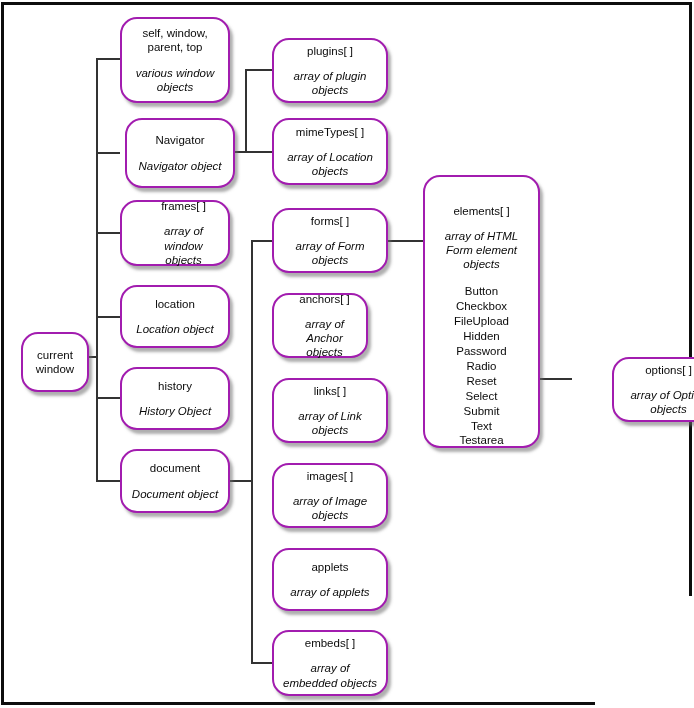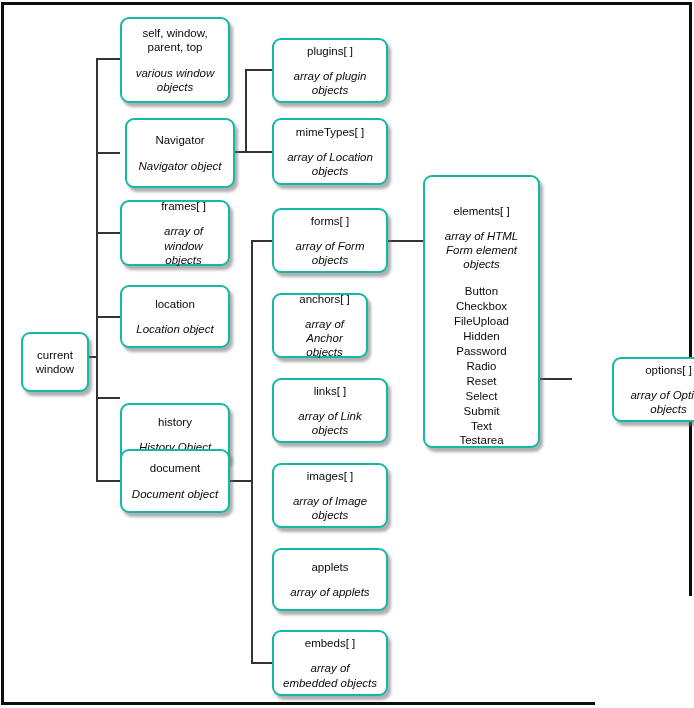--- a/index.html
+++ b/index.html
@@ -15,22 +15,22 @@
   .frame-edge { position: absolute; background: #0d0d0d; }
   .frame-top    { left: 1px; top: 2px;  width: 691px; height: 3px; }
   .frame-left   { left: 1px; top: 2px;  width: 3px;   height: 703px; }
   .frame-right  { left: 689px; top: 2px; width: 3px;  height: 594px; }
   .frame-bottom { left: 1px; top: 702px; width: 594px; height: 3px; }
 
   .node {
     position: absolute;
     box-sizing: border-box;
     background: #ffffff;
-    border: 2px solid #14b8a6;
-    border-radius: 9px;
+    border: 2px solid #a21caf;
+    border-radius: 17px;
     box-shadow: 3px 4px 3px rgba(110,110,110,0.55);
     display: flex;
     flex-direction: column;
     align-items: center;
     justify-content: center;
     text-align: center;
     font-size: 11.5px;
     line-height: 1.22;
     color: #0a0a0a;
     padding: 4px 8px;
@@ -93,21 +93,21 @@
     <span class="subtitle">Navigator object</span>
   </div>
   <div class="node" style="left:120px; top:200px; width:110px; height:66px;padding-left:25px;">
     <span class="title">frames[ ]</span>
     <span class="subtitle">array of window objects</span>
   </div>
   <div class="node" style="left:120px; top:285px; width:110px; height:63px;">
     <span class="title">location</span>
     <span class="subtitle">Location object</span>
   </div>
-  <div class="node" style="left:120px; top:367px; width:110px; height:63px;margin-top:36px;">
+  <div class="node" style="left:120px; top:367px; width:110px; height:63px;">
     <span class="title">history</span>
     <span class="subtitle">History Object</span>
   </div>
   <div class="node" style="left:120px; top:449px; width:110px; height:64px;">
     <span class="title">document</span>
     <span class="subtitle">Document object</span>
   </div>
 
   <div class="node" style="left:272px; top:38px; width:116px; height:65px;">
     <span class="title">plugins[ ]</span>

